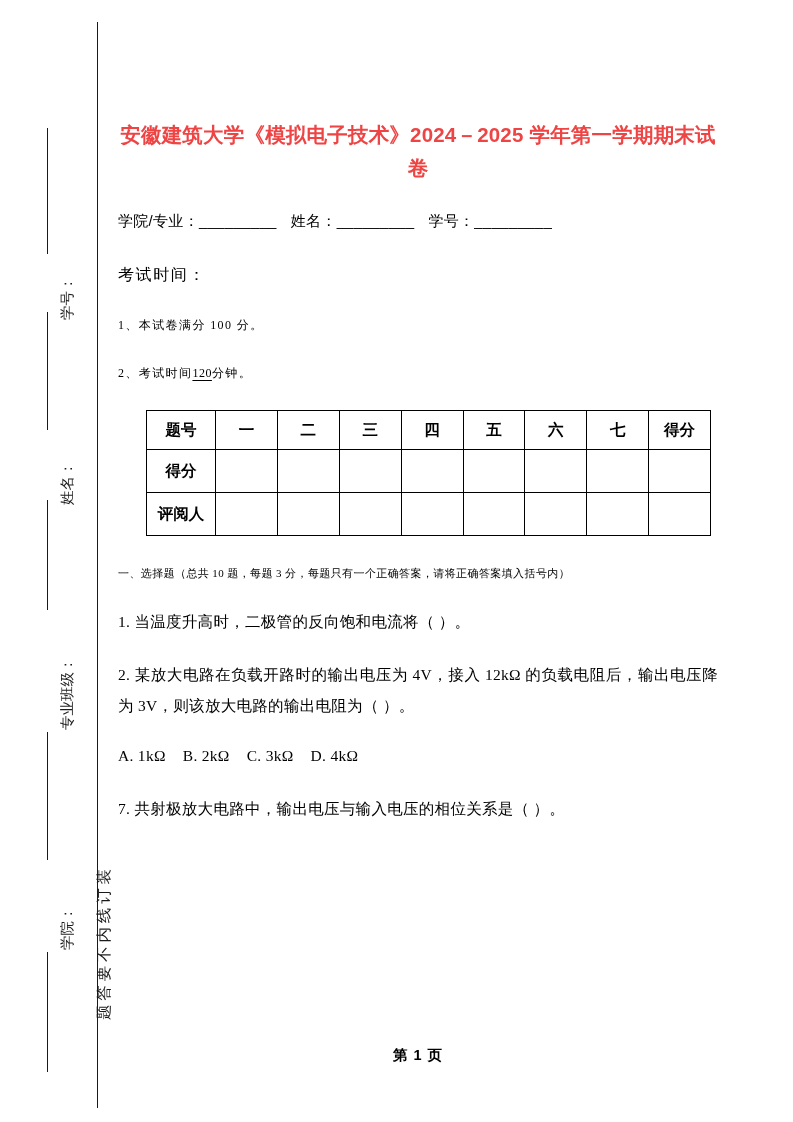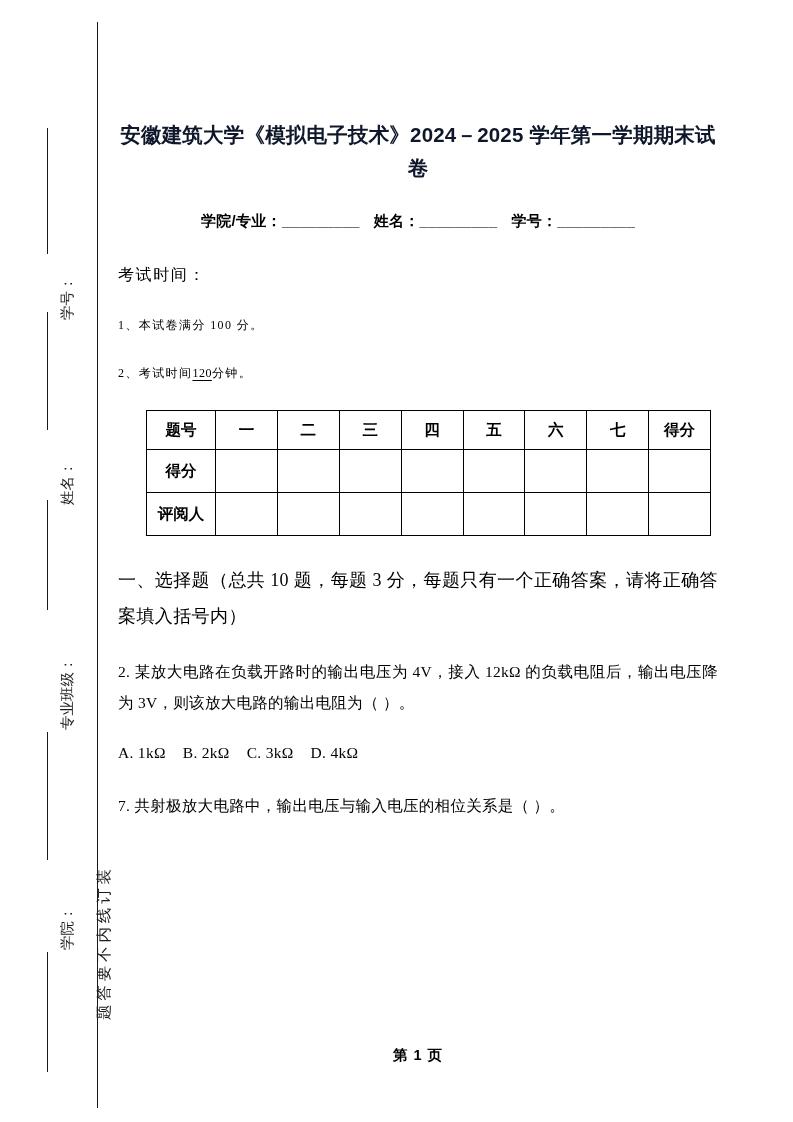--- a/index.html
+++ b/index.html
@@ -72,28 +72,27 @@
 
   .doc-title {
     margin: 0;
     padding-top: 118px;
     font-family: "Liberation Sans", "DejaVu Sans", sans-serif;
     font-weight: bold;
     font-size: 20.5px;
     line-height: 1.62;
     text-align: center;
     letter-spacing: 0.2px;
-    color: #0f172a;
+    color: #ef4444;
   }
 
   .field-line {
     margin-top: 28px;
-    text-align: center;
-    font-family: "Liberation Sans", "DejaVu Sans", sans-serif;
-    font-weight: bold;
+    font-family: "Liberation Sans", "DejaVu Sans", sans-serif;
+    font-weight: normal;
     font-size: 15px;
     letter-spacing: 0.3px;
     white-space: nowrap;
   }
   .field-line .fl-gap { display: inline-block; width: 14px; }
 
   .notice-head {
     margin-top: 34px;
     font-size: 16px;
     letter-spacing: 1.6px;
@@ -128,21 +127,21 @@
     font-weight: bold;
     font-size: 15.5px;
     padding: 0;
   }
   table.score-table td.lead { width: 68px; font-family: Liberation Mono, monospace; }
   table.score-table tr.data-row td { height: 42px; }
 
   
   .section-head {
     margin-top: 26px;
-    font-size: 18px;
+    font-size: 11px;
     line-height: 2.0;
     text-align: justify;
     letter-spacing: 0.4px;
   }
   .question {
     margin-top: 22px;
     font-size: 15.5px;
     line-height: 2.0;
     text-align: justify;
     letter-spacing: 0.3px;
@@ -240,20 +239,21 @@
             <td></td>
             <td></td>
             <td></td>
           </tr>
         </tbody>
       </table>
     </div>
 
     <div class="section-head">一、选择题（总共 10 题，每题 3 分，每题只有一个正确答案，请将正确答案填入括号内）</div>
 
+    <div class="question">1. 当温度升高时，二极管的反向饱和电流将（  ）。</div>
 
     <div class="question">2. 某放大电路在负载开路时的输出电压为 4V，接入 12kΩ 的负载电阻后，输出电压降为 3V，则该放大电路的输出电阻为（  ）。</div>
     <div class="options">
       <span class="opt">A. 1kΩ</span><span class="opt">B. 2kΩ</span><span class="opt">C. 3kΩ</span><span class="opt">D. 4kΩ</span>
     </div>
 
     <div class="question">7. 共射极放大电路中，输出电压与输入电压的相位关系是（  ）。</div>
 
     <div class="page-footer">第 1 页</div>
   </div>

